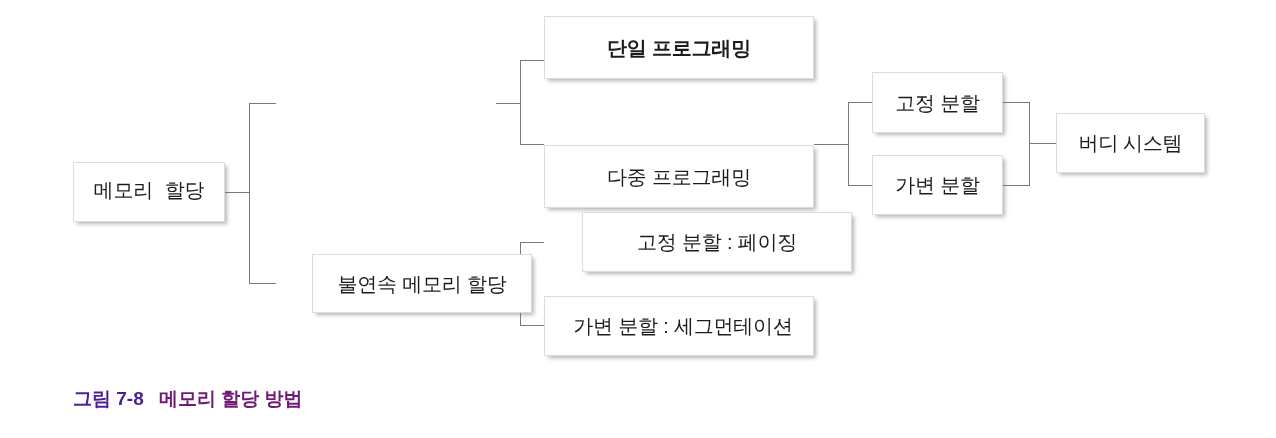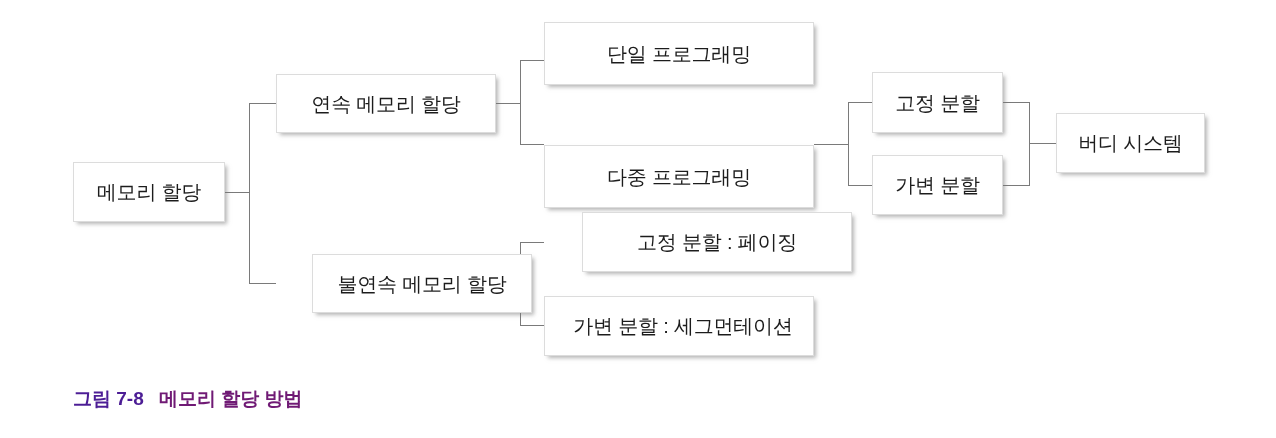--- a/index.html
+++ b/index.html
@@ -79,33 +79,30 @@
       <div class="conn h" style="left: 814px; top: 144px; width: 34px;"></div>
       <div class="conn v" style="left: 848px; top: 102px; height: 84px;"></div>
       <div class="conn h" style="left: 848px; top: 102px; width: 24px;"></div>
       <div class="conn h" style="left: 848px; top: 185px; width: 24px;"></div>
       <div class="conn h" style="left: 1003px; top: 102px; width: 26px;"></div>
       <div class="conn h" style="left: 1003px; top: 185px; width: 26px;"></div>
       <div class="conn v" style="left: 1029px; top: 102px; height: 84px;"></div>
       <div class="conn h" style="left: 1029px; top: 143px; width: 27px;"></div>
     </div>
 
-  <div class="node" style="left: 73px; top: 162px; width: 152px; height: 60px;">
+  <div class="node" style="left: 73px; top: 162px; width: 152px; height: 60px; font-family: Liberation Mono, monospace;">
     <span>메모리 할당</span>
   </div>
 
-  <div class="node" style="left: 276px; top: 74px; width: 220px; height: 59px;">
-    <span>연속 메모리 할당</span>
-  </div>
 
   <div class="node" style="left: 276px; top: 254px; width: 220px; height: 59px; margin-left: 36px;">
     <span>불연속 메모리 할당</span>
   </div>
 
-  <div class="node" style="left: 544px; top: 22px; width: 270px; height: 63px;">
+  <div class="node" style="left: 544px; top: 16px; width: 270px; height: 63px; font-weight: bold;">
     <span>단일 프로그래밍</span>
   </div>
 
   <div class="node" style="left: 544px; top: 113px; width: 270px; height: 63px; margin-top: 32px;">
     <span>다중 프로그래밍</span>
   </div>
 
   <div class="node" style="left: 544px; top: 212px; width: 270px; height: 60px; margin-left: 38px;">
     <span>고정 분할 : 페이징</span>
   </div>
@@ -115,21 +112,21 @@
   </div>
 
   <div class="node" style="left: 872px; top: 72px; width: 131px; height: 61px;">
     <span>고정 분할</span>
   </div>
 
   <div class="node" style="left: 872px; top: 155px; width: 131px; height: 60px;">
     <span>가변 분할</span>
   </div>
 
-  <div class="node" style="left: 1056px; top: 113px; width: 149px; height: 60px;">
+  <div class="node" style="left: 1056px; top: 113px; width: 149px; height: 60px; font-family: Liberation Serif, serif;">
     <span>버디 시스템</span>
   </div>
 
   <div id="caption">
     <span class="cap-num">그림 7-8</span>
     <span class="cap-title">메모리 할당 방법</span>
   </div>
 
 </div>
 

